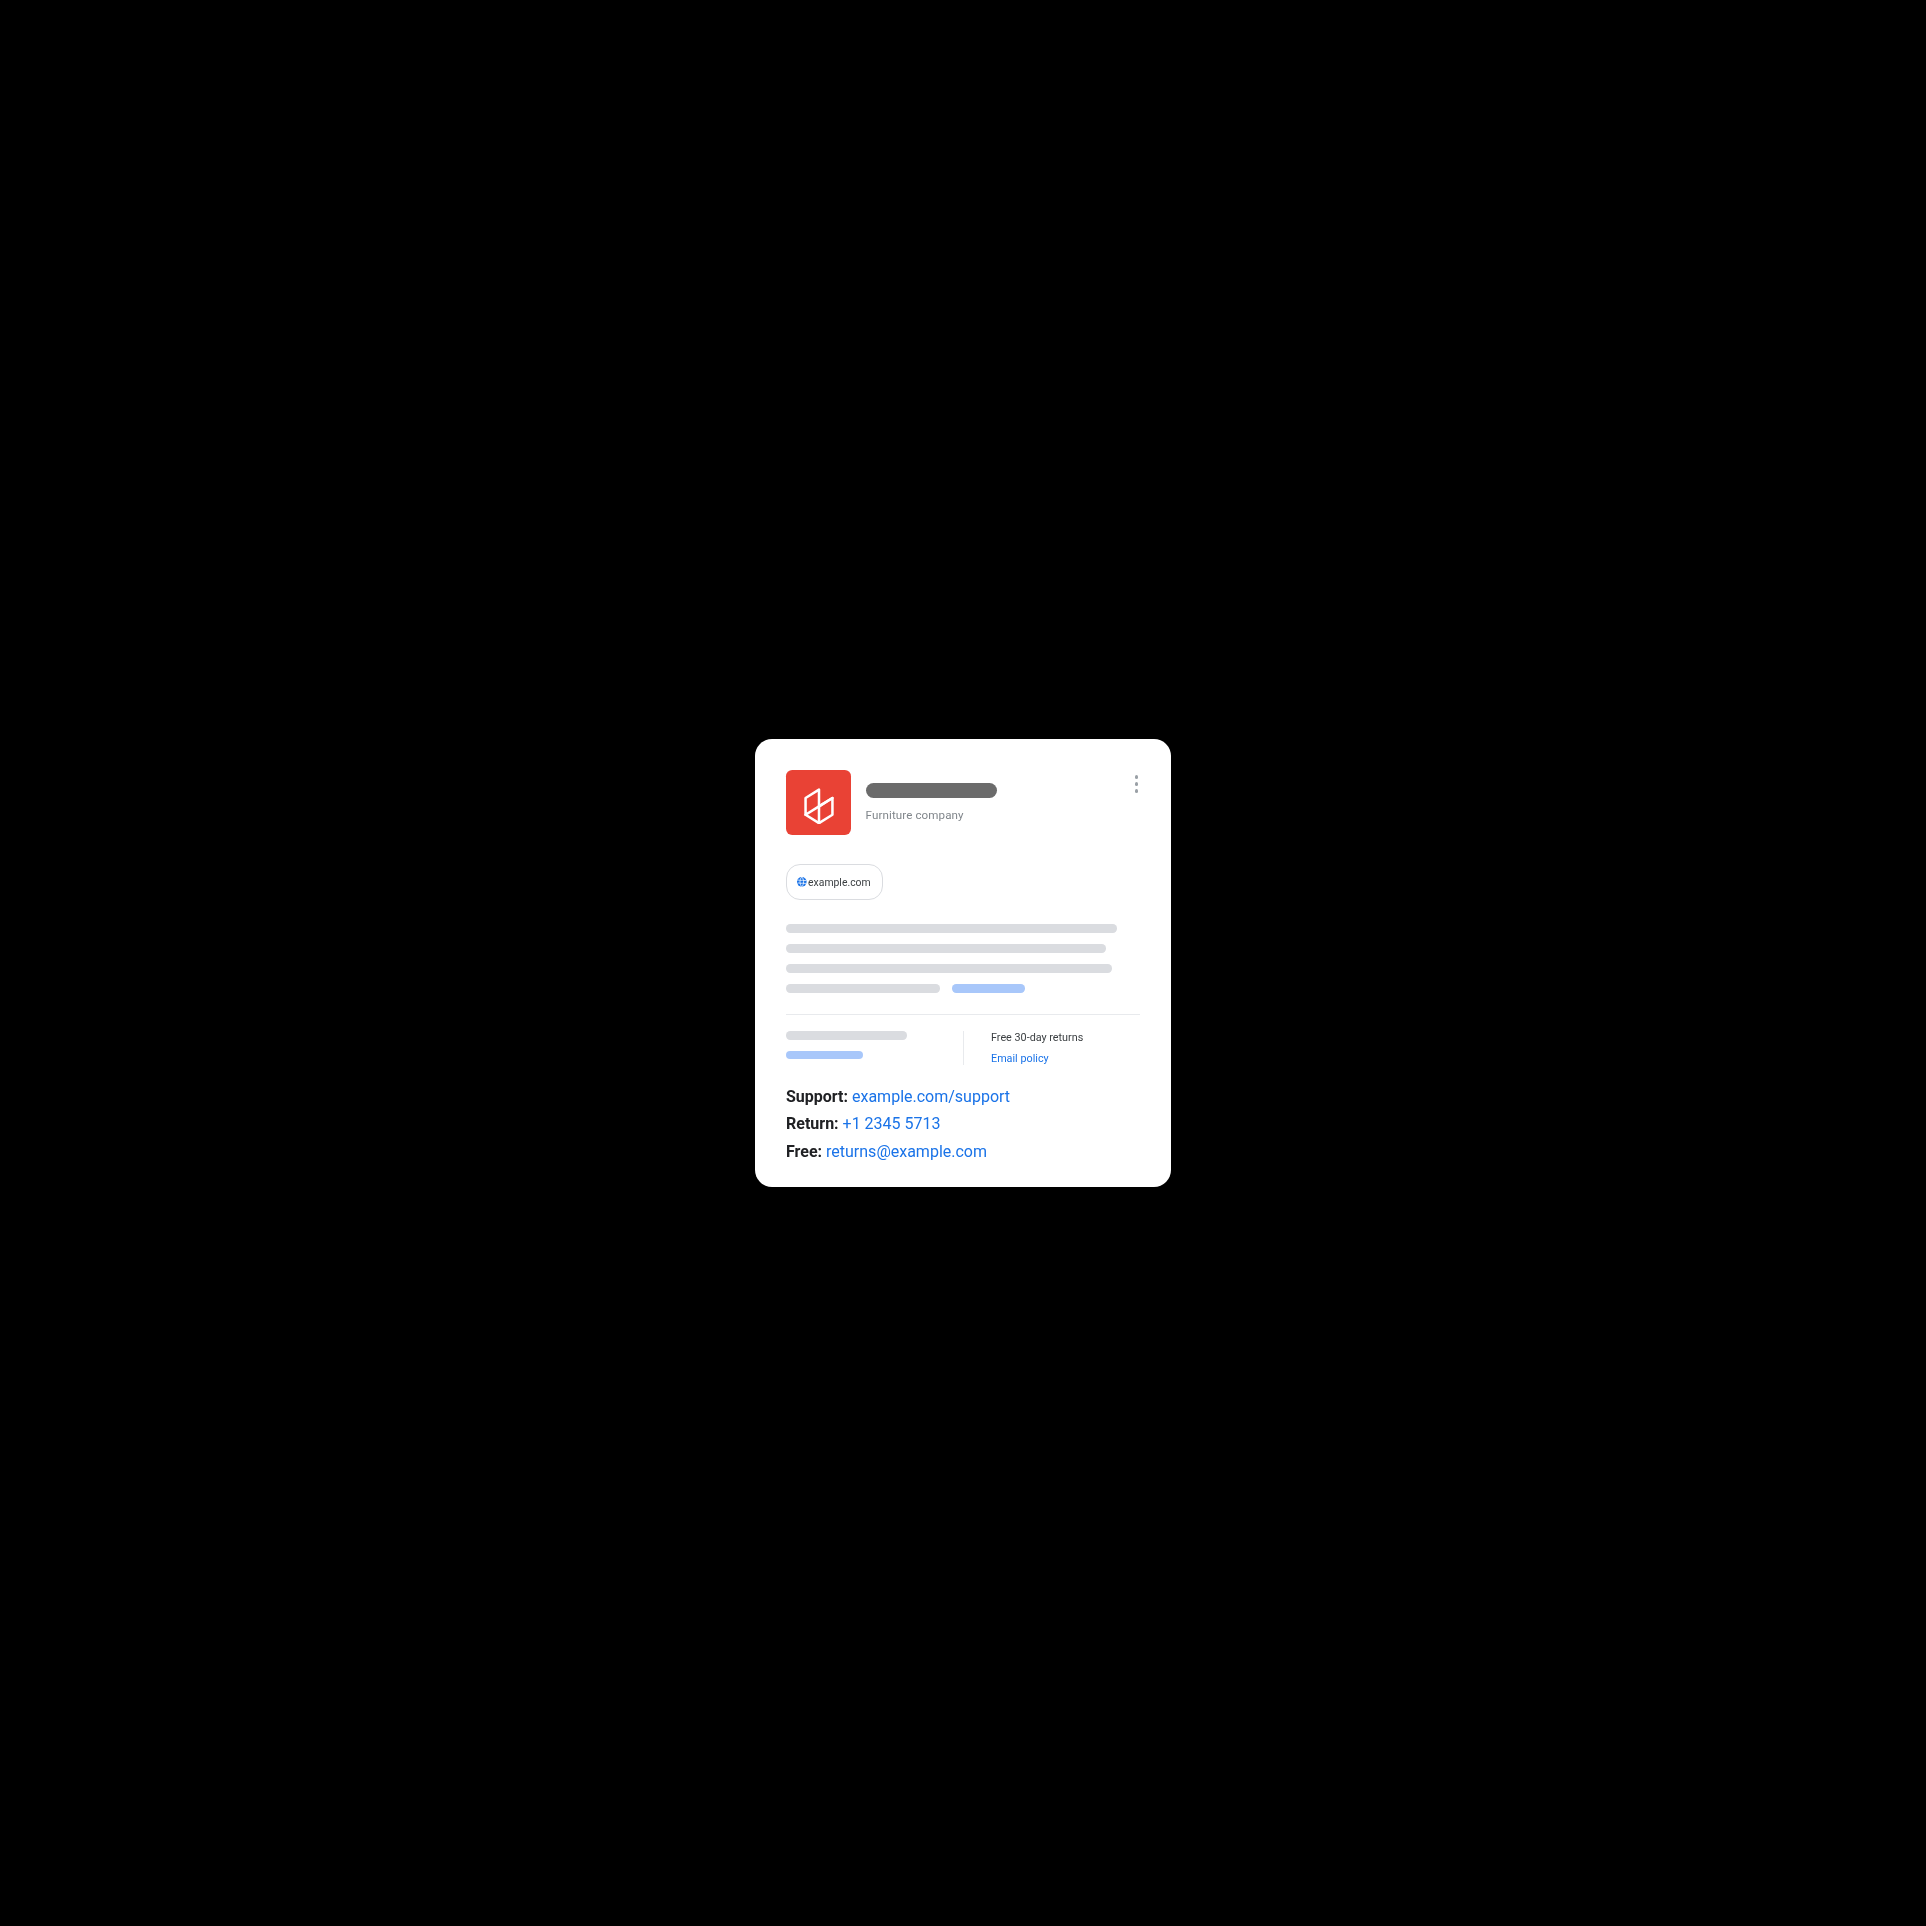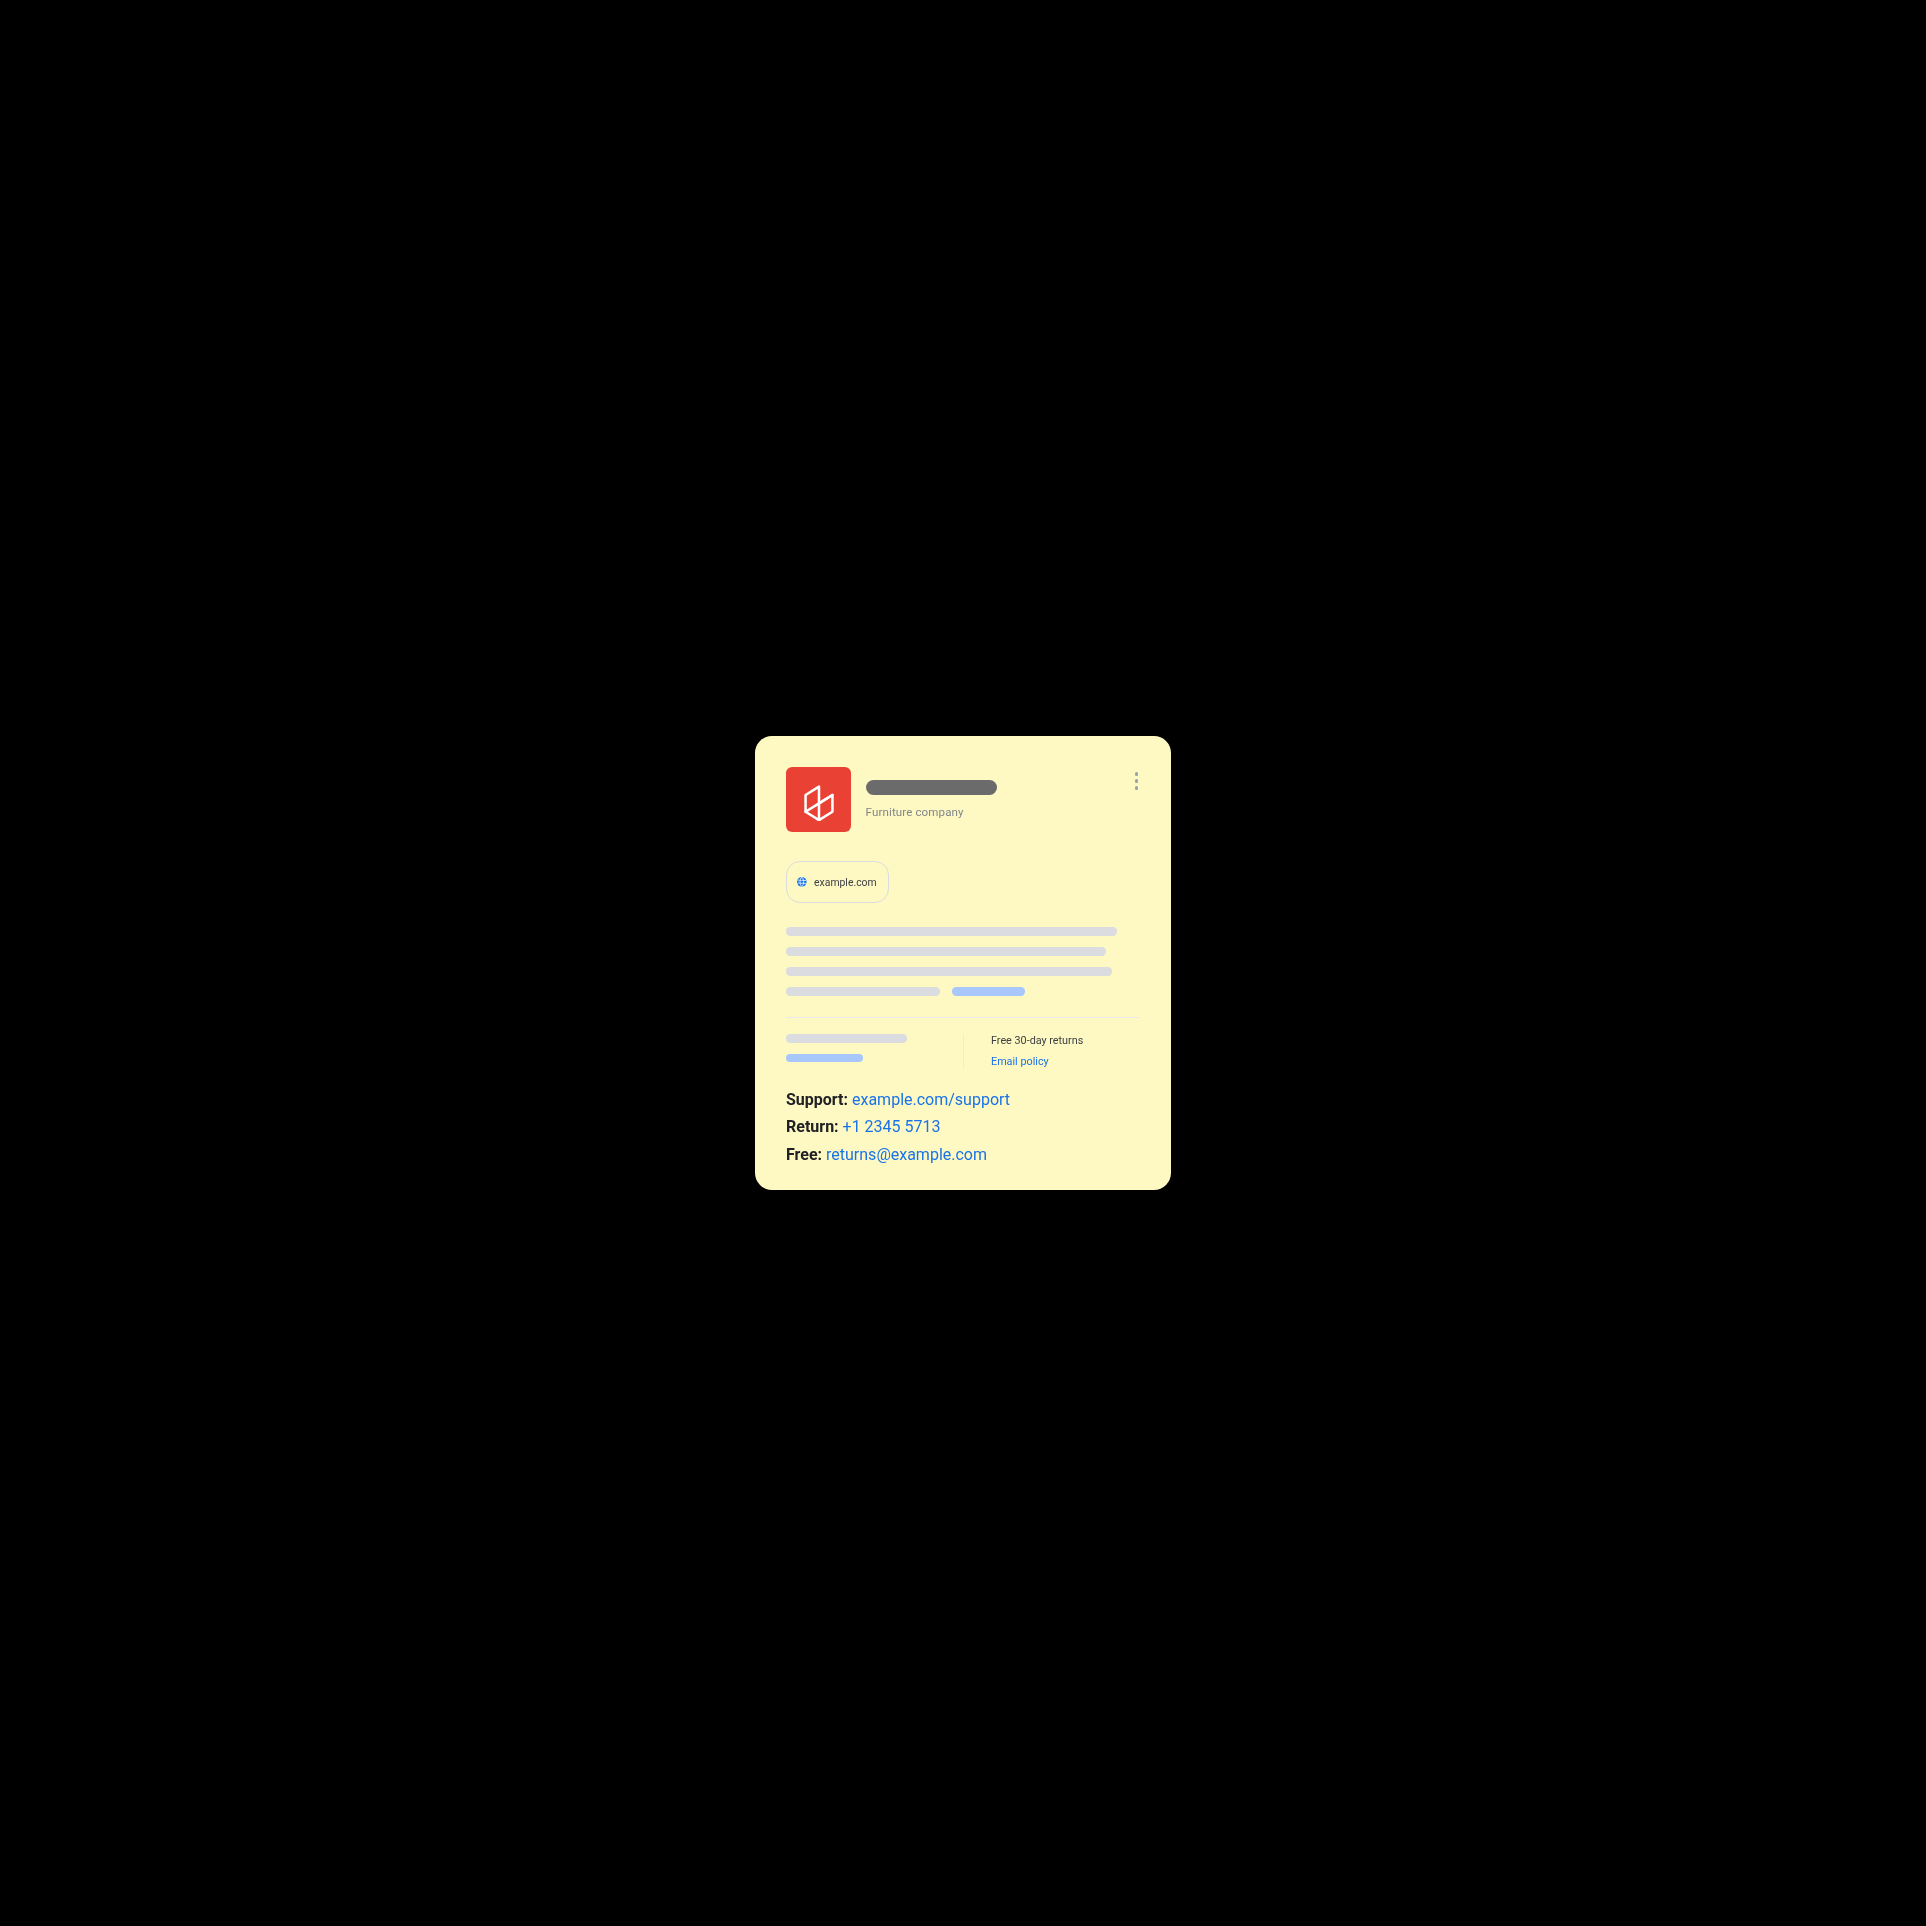--- a/index.html
+++ b/index.html
@@ -7,21 +7,21 @@
   body {
     background: #000;
     font-family: Roboto, "Helvetica Neue", Arial, sans-serif;
     display: flex;
     align-items: center;
     justify-content: center;
     padding: 15.4px;
   }
   .card {
     width: 416px;
-    background: #fef9c3;
+    background: #ffffff;
     border-radius: 17px;
     padding: 31px 31px 26px 31px;
     position: relative;
   }
   .kebab {
     position: absolute;
     top: 36px;
     right: 28.5px;
     width: 11.6px;
     display: flex;
@@ -55,22 +55,22 @@
   }
   .subtitle {
     font-size: 11.6px;
     color: #80868b;
     letter-spacing: 0.1px;
   }
   .chip {
     margin-top: 29px;
     display: inline-flex;
     align-items: center;
-    gap: 7px;
-    height: 42px;
+    gap: 1px;
+    height: 36px;
     padding: 0 11.6px 0 8.5px;
     border: 0.4px solid #dadce0;
     border-radius: 14px;
     cursor: pointer;
   }
   .chip svg { width: 11.6px; height: 11.6px; }
   .chip-label { font-size: 10.4px; color: #3c4043; }
   .body-skel { margin-top: 24px; }
   .skel {
     height: 8.5px;

